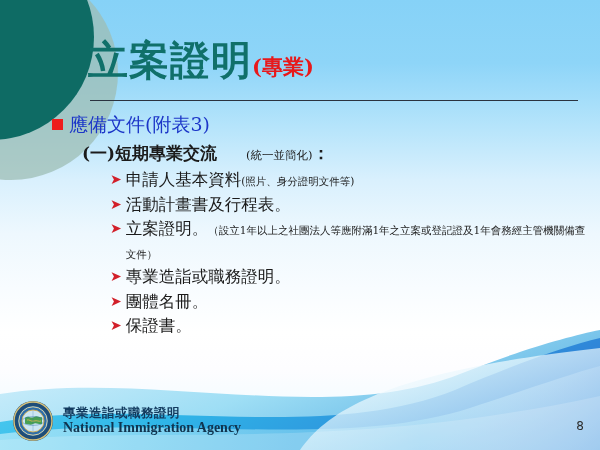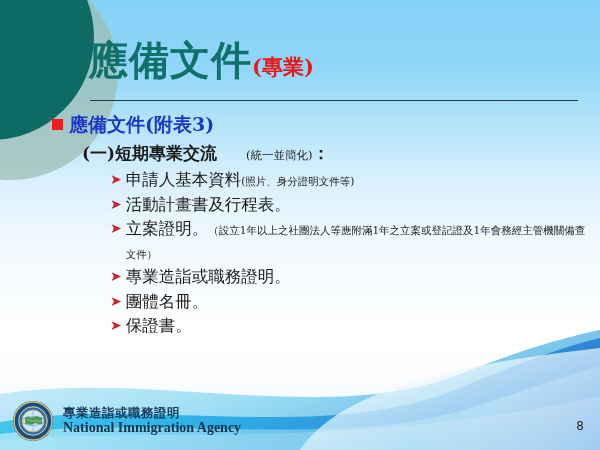--- a/index.html
+++ b/index.html
@@ -107,21 +107,21 @@
   .sq-bullet {
     width: 11px;
     height: 11px;
     background: #ee1d1d;
     flex: 0 0 auto;
     margin-top: 7px;
   }
   .lvl1-text {
     font-family: "DejaVu Serif", "Liberation Serif", serif;
     font-size: 19px;
-    font-weight: 700;
+    font-weight: 400;
     color: #1c36c8;
     line-height: 1.35;
   }
   .lvl2 {
     margin: 2px 0 3px 30px;
     font-family: "DejaVu Serif", "Liberation Serif", serif;
     font-size: 17px;
     font-weight: 700;
     color: #1b1b1b;
     line-height: 1.4;
@@ -234,21 +234,21 @@
       <path d="M0,64 C150,40 330,96 460,44 C520,20 570,6 600,0 L600,120 L0,120 Z" fill="url(#gA)"></path>
       <path d="M0,92 C140,66 320,114 455,60 C516,34 566,16 600,8 L600,120 L0,120 Z" fill="url(#gB)"></path>
       <path d="M0,104 C160,84 340,120 470,78 C525,60 570,44 600,36 L600,120 L0,120 Z" fill="url(#gC)"></path>
       <path d="M300,120 C330,76 400,40 600,18 L600,120 Z" fill="url(#gD)"></path>
       <path d="M0,110 C160,96 340,122 600,66 L600,120 L0,120 Z" fill="#ffffff" opacity="0.18"></path>
     </svg>
   </div>
 
   <div class="title-block">
     <p class="title-line">
-      <span class="title-main">應備文件</span><span class="title-sub">(專業)</span>
+      <span class="title-main">立案證明</span><span class="title-sub">(專業)</span>
     </p>
   </div>
   <div class="title-rule"></div>
 
   <div class="body-block">
 
     <div class="lvl1">
       <span class="sq-bullet"></span>
       <span class="lvl1-text">應備文件(附表3)</span>
     </div>

